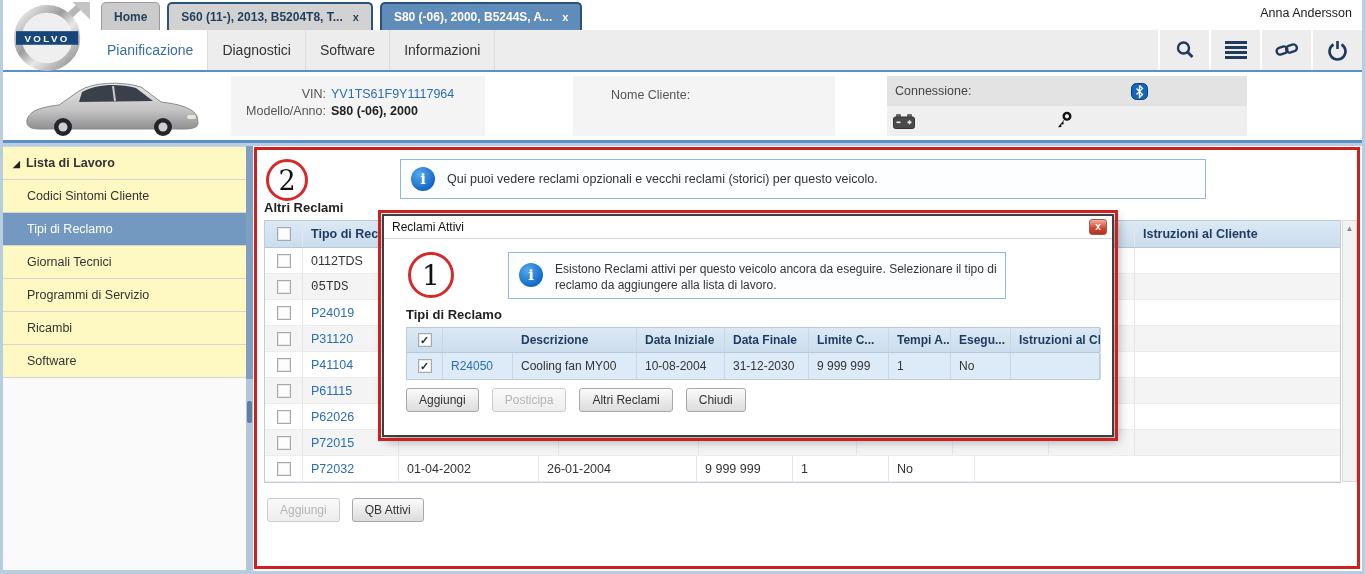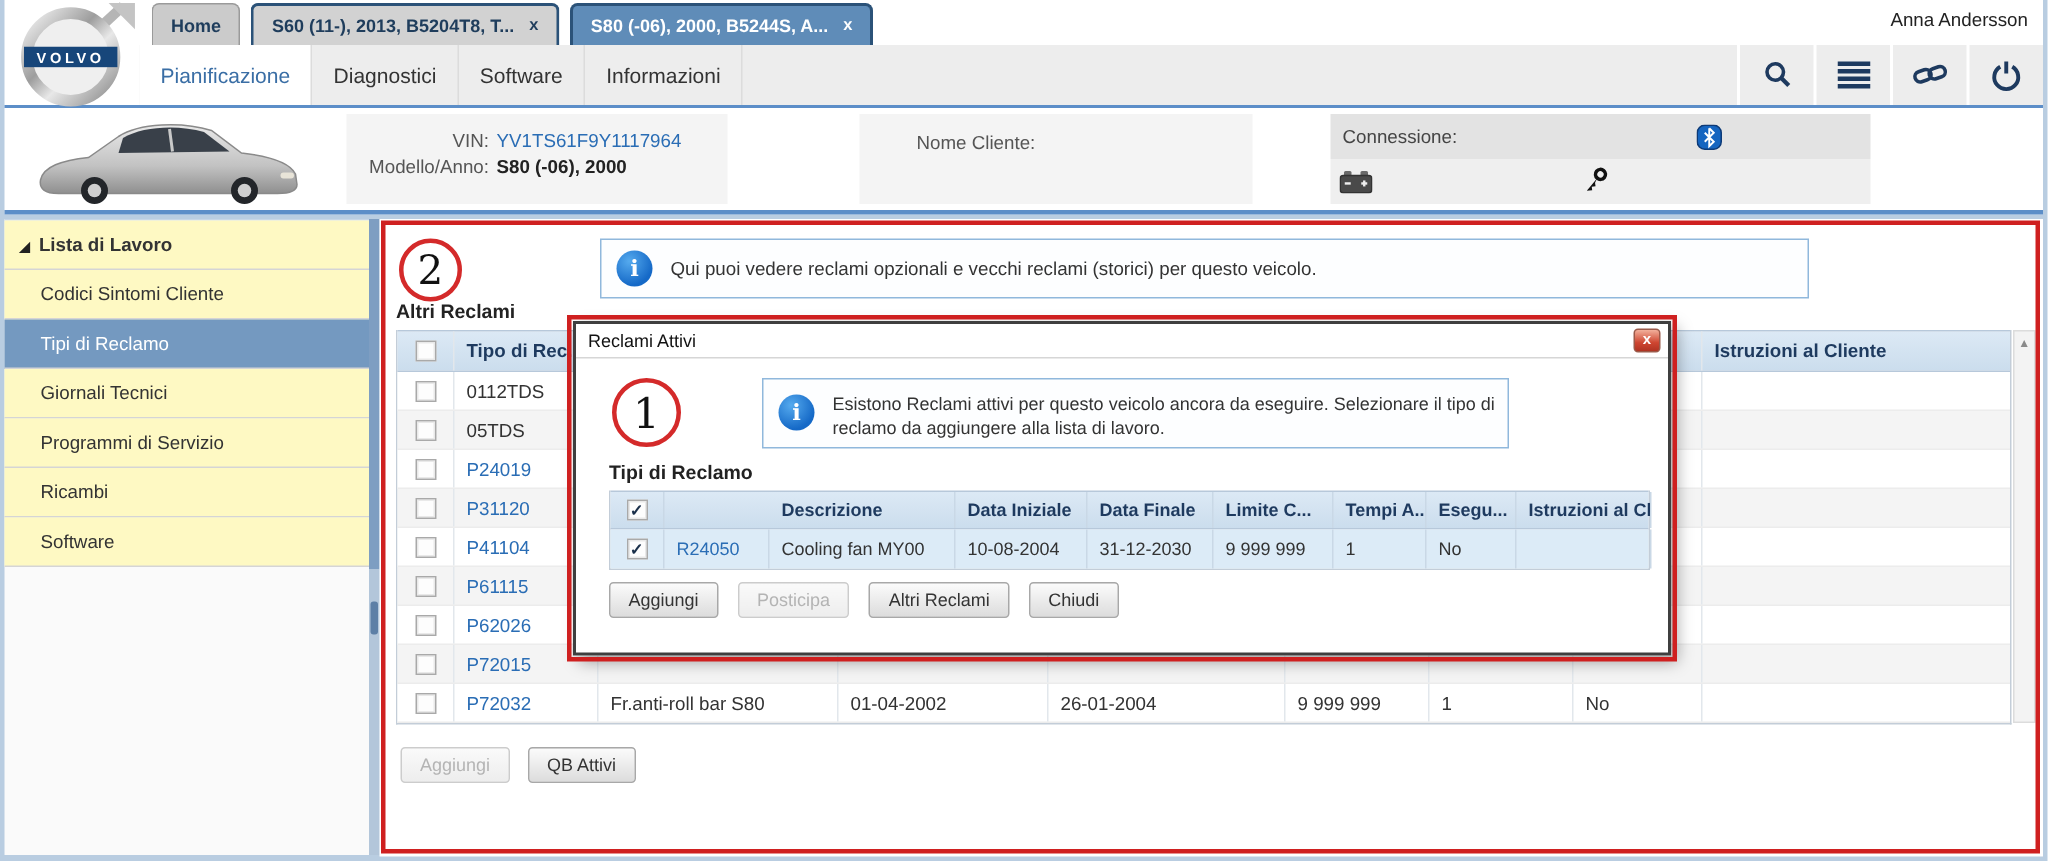--- a/index.html
+++ b/index.html
@@ -310,21 +310,21 @@
           <div class="cell" style="width: 158px; flex: 0 0 158px;"></div>
           <div class="cell" style="width: 96px; flex: 0 0 96px;"></div>
           <div class="cell" style="width: 96px; flex: 0 0 96px;"></div>
           <div class="cell" style="width: 86px; flex: 0 0 86px;"></div>
           <div class="cell" style="width: 207px; flex: 0 0 207px;"></div>
         </div>
         <div class="trow body">
           <div class="cell cbcell" style="width: 38px; flex: 0 0 38px;">
             <div class="cbx"></div>
           </div>
-          <div class="cell" style="width: 96px; flex: 0 0 96px;">05TDS</div>
+          <div class="cell" style="width: 96px; flex: 0 0 96px; font-family: Liberation Mono, monospace;">05TDS</div>
           <div class="cell" style="width: 160px; flex: 0 0 160px;"></div>
           <div class="cell" style="width: 140px; flex: 0 0 140px;"></div>
           <div class="cell" style="width: 158px; flex: 0 0 158px;"></div>
           <div class="cell" style="width: 96px; flex: 0 0 96px;"></div>
           <div class="cell" style="width: 96px; flex: 0 0 96px;"></div>
           <div class="cell" style="width: 86px; flex: 0 0 86px;"></div>
           <div class="cell" style="width: 207px; flex: 0 0 207px;"></div>
         </div>
         <div class="trow body">
           <div class="cell cbcell" style="width: 38px; flex: 0 0 38px;">
@@ -402,21 +402,20 @@
           <div class="cell" style="width: 96px; flex: 0 0 96px;"></div>
           <div class="cell" style="width: 96px; flex: 0 0 96px;"></div>
           <div class="cell" style="width: 86px; flex: 0 0 86px;"></div>
           <div class="cell" style="width: 207px; flex: 0 0 207px;"></div>
         </div>
         <div class="trow body">
           <div class="cell cbcell" style="width: 38px; flex: 0 0 38px;">
             <div class="cbx"></div>
           </div>
           <div class="cell link" style="width: 96px; flex: 0 0 96px;">P72032</div>
-          <div class="cell" style="width: 160px; flex: 0 0 160px;">Fr.anti-roll bar S80</div>
           <div class="cell" style="width: 140px; flex: 0 0 140px;">01-04-2002</div>
           <div class="cell" style="width: 158px; flex: 0 0 158px;">26-01-2004</div>
           <div class="cell" style="width: 96px; flex: 0 0 96px;">9 999 999</div>
           <div class="cell" style="width: 96px; flex: 0 0 96px;">1</div>
           <div class="cell" style="width: 86px; flex: 0 0 86px;">No</div>
           <div class="cell" style="width: 207px; flex: 0 0 207px;"></div>
         </div>
       </div>
     <div class="vscroll" style="left:1089px; top:74px; height:262px;"><span>▲</span></div>
 

